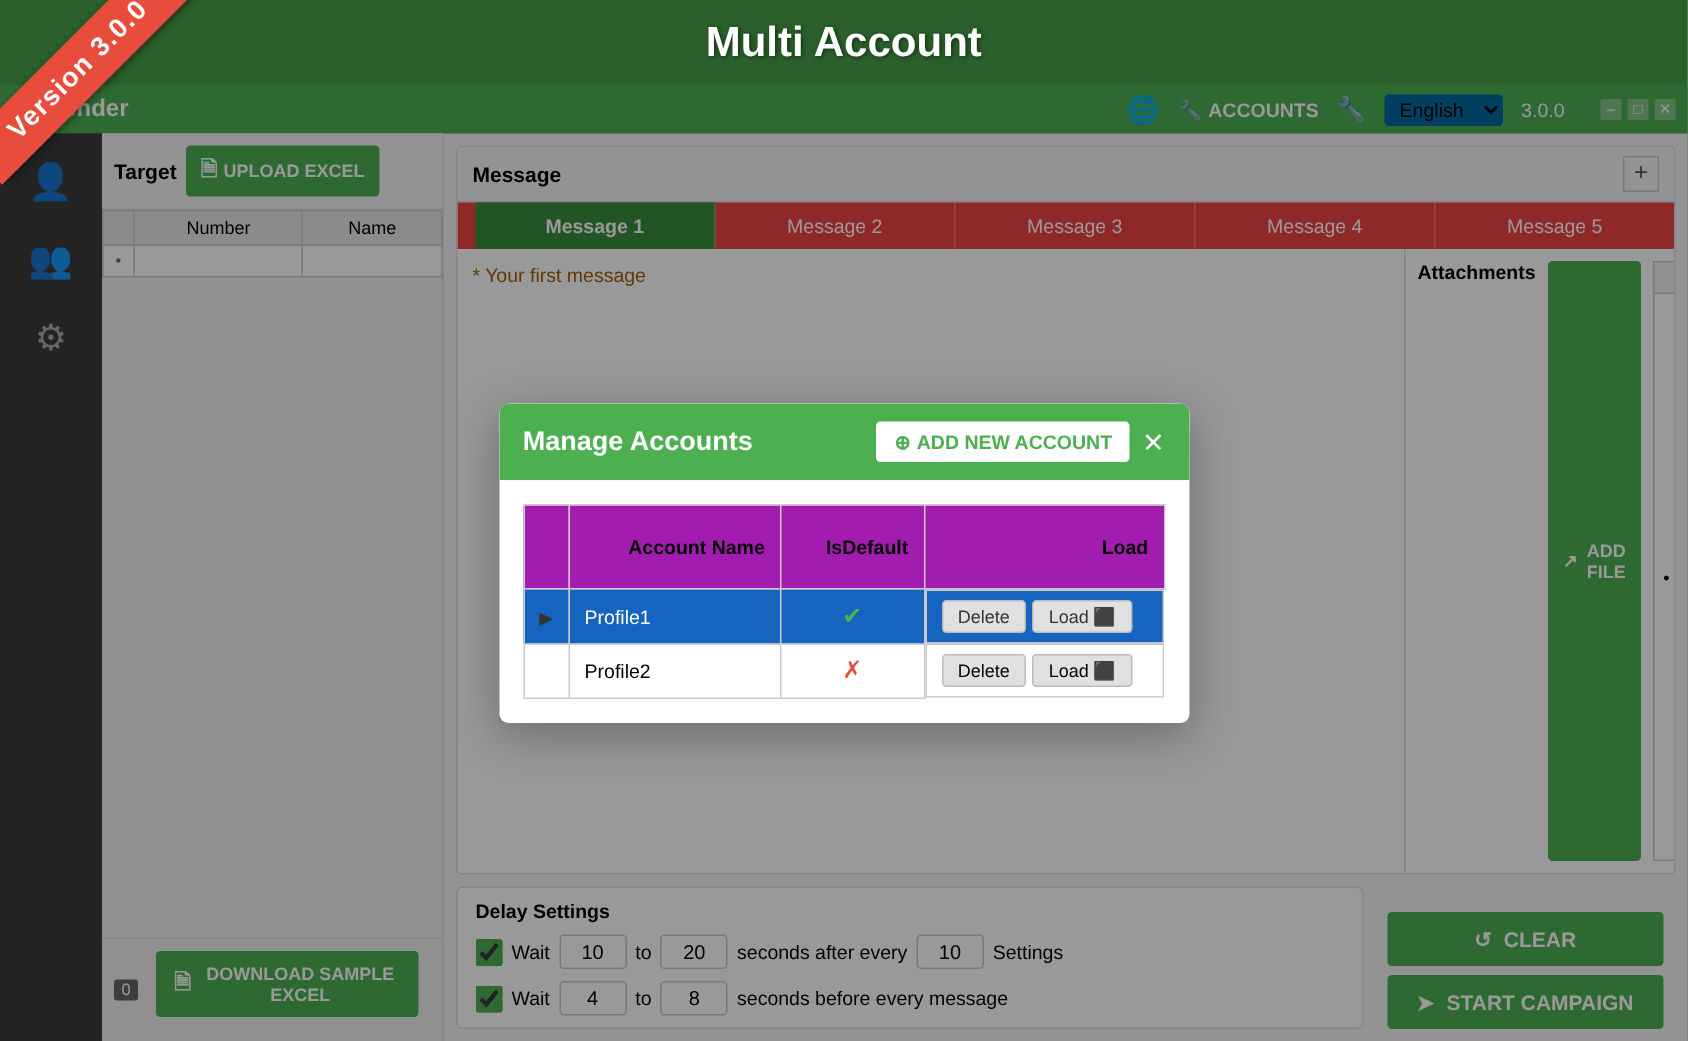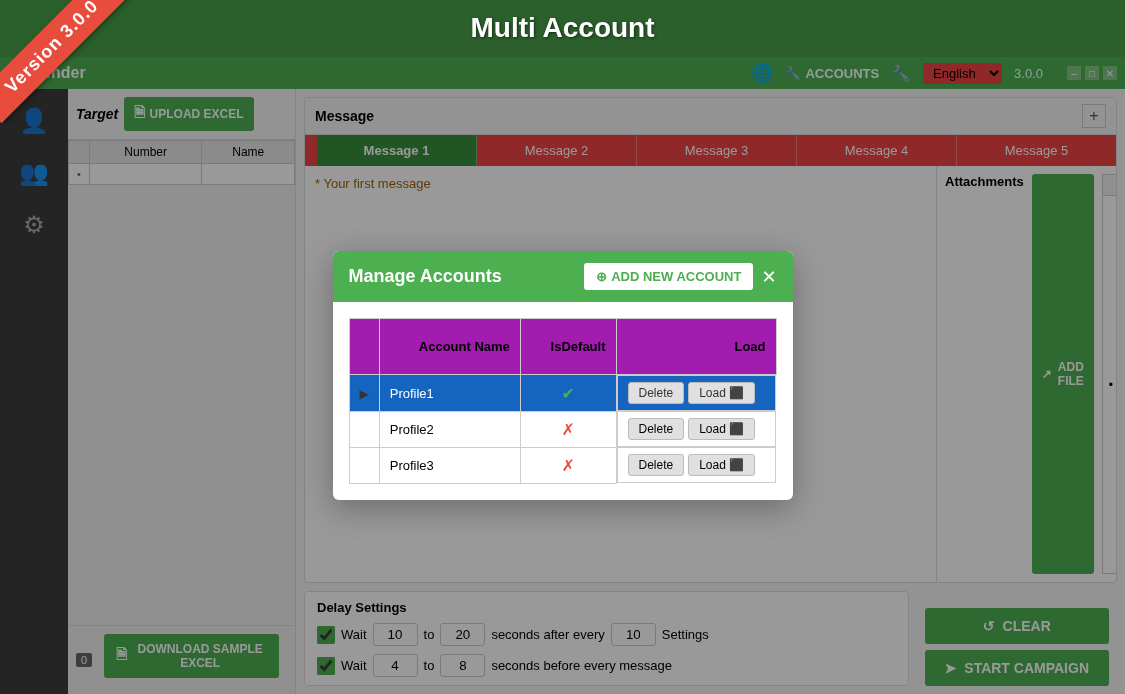--- a/index.html
+++ b/index.html
@@ -101,21 +101,21 @@
       font-weight: bold;
     }
     .win-controls .settings-btn {
       background: none;
       border: none;
       color: white;
       cursor: pointer;
       font-size: 16px;
     }
     .win-controls select {
-      background: #ef4444;
+      background: #0369a1;
       border: none;
       padding: 2px 6px;
       border-radius: 3px;
       font-size: 13px;
       cursor: pointer;
     }
     .win-controls .version-label {
       color: white;
       font-size: 13px;
     }
@@ -188,21 +188,20 @@
       display: flex;
       align-items: center;
       gap: 6px;
       padding: 8px;
       background: #f5f5f5;
       border-bottom: 1px solid #ddd;
     }
     .target-label {
       font-weight: bold;
       font-size: 14px;
-      font-style: italic;
     }
     .upload-excel-btn {
       display: flex;
       align-items: center;
       gap: 4px;
       background: #4caf50;
       color: white;
       border: none;
       padding: 5px 10px;
       border-radius: 3px;
@@ -799,28 +798,19 @@
             </tr>
             <tr>
               <td></td>
               <td>Profile2</td>
               <td style="text-align:center;"><span class="cross-red">✗</span></td>
               <td style="display:flex;gap:4px;">
                 <button class="delete-btn">Delete</button>
                 <button class="load-btn">Load ⬛</button>
               </td>
             </tr>
-            <tr>
-              <td></td>
-              <td>Profile3</td>
-              <td style="text-align:center;"><span class="cross-red">✗</span></td>
-              <td style="display:flex;gap:4px;">
-                <button class="delete-btn">Delete</button>
-                <button class="load-btn">Load ⬛</button>
-              </td>
-            </tr>
           </tbody>
         </table>
       </div>
     </div>
   </div>
 
 </div>
 
 </body></html>

